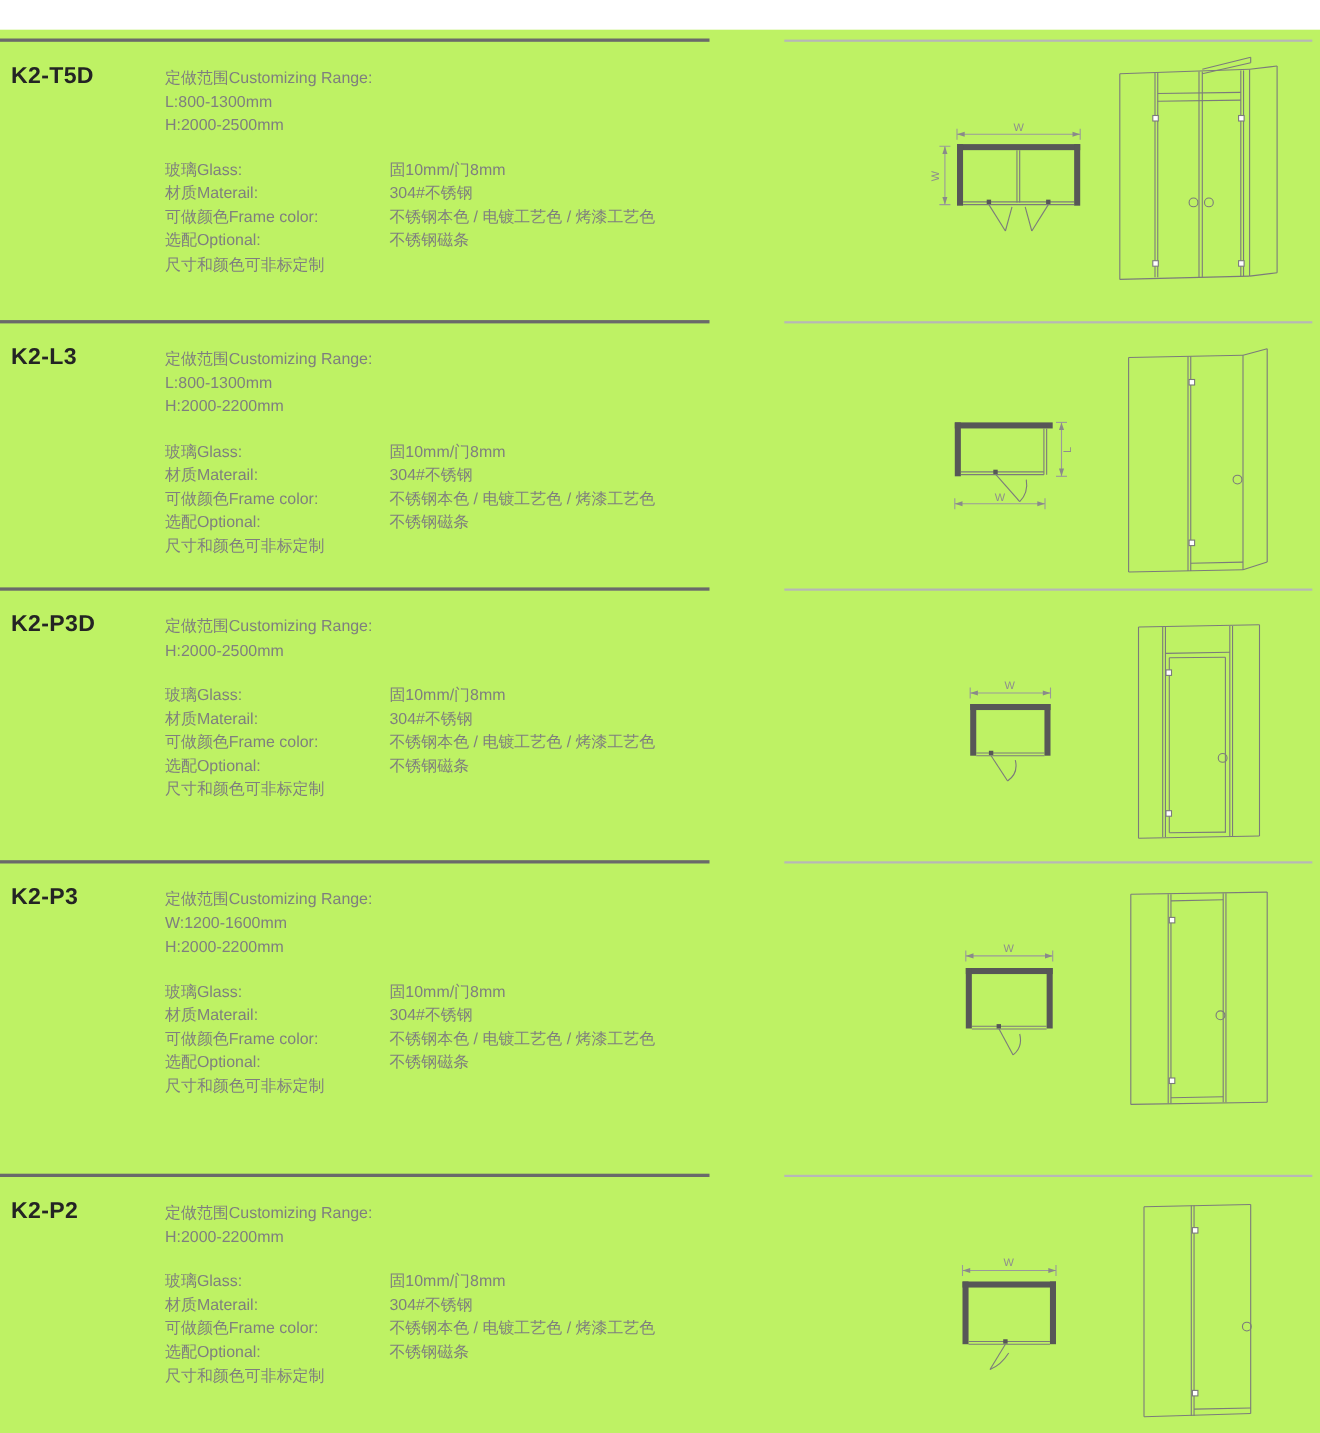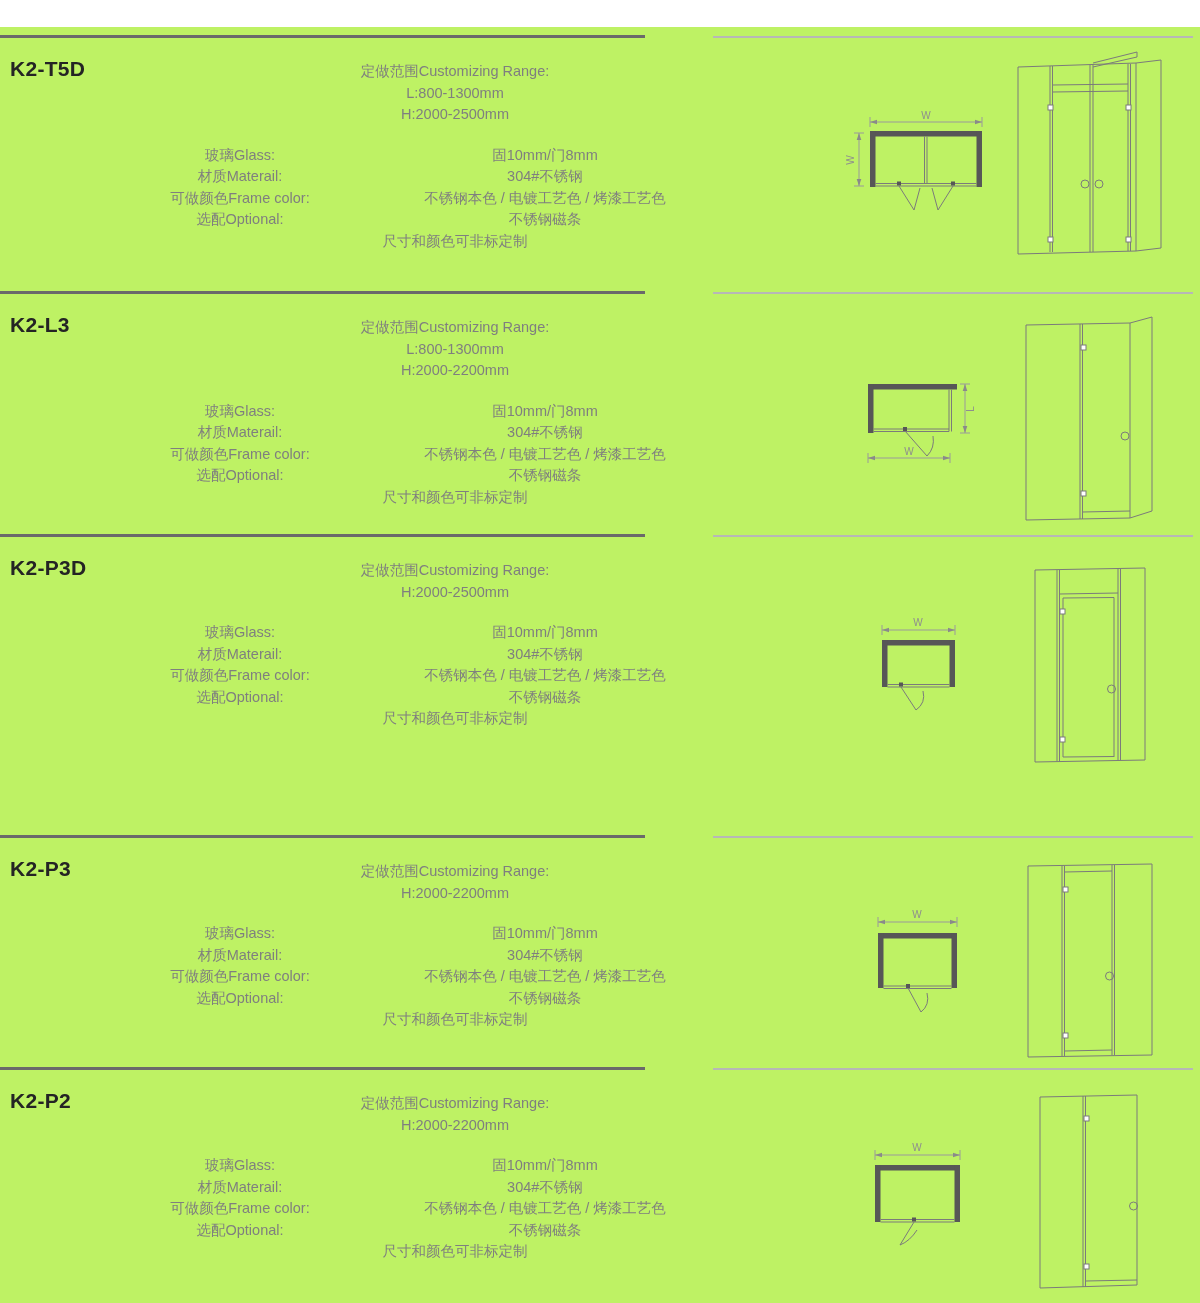--- a/index.html
+++ b/index.html
@@ -4,23 +4,23 @@
 <style>
   html,body{margin:0;padding:0;background:#fff;}
   .page{position:relative;width:1200px;height:1303px;background:#bef264;overflow:hidden;
         font-family:"Liberation Sans","DejaVu Sans",sans-serif;margin-top:27px;}
   .product{position:absolute;left:0;width:1200px;}
   .rule-d{position:absolute;left:0;top:0;width:645px;height:3px;background:#6a6a6a;}
   .rule-l{position:absolute;left:713px;top:1px;width:480px;height:2px;background:#b7b7b7;}
   .model{position:absolute;left:10px;top:22px;margin:0;font-size:21px;font-weight:bold;
          color:#242424;letter-spacing:.3px;}
   .specs{position:absolute;left:150px;top:26px;width:610px;font-size:14.5px;
-         line-height:21.5px;color:#7f7f7f;text-align:center;}
+         line-height:21.5px;color:#7f7f7f;}
   .gap{height:19px;}
-  .srow{display:flex;}
+  .srow{display:flex;gap:24px;}
   .slabel{width:180px;flex:0 0 180px;}
   .sval{flex:1;}
   svg{position:absolute;overflow:visible;}
   .ln{stroke:#7b7b7b;stroke-width:1;fill:none;}
   .thk{fill:#575757;stroke:none;}
   .dim{stroke:#9a9a9a;stroke-width:1;fill:none;}
   .arr{fill:#8a8a8a;stroke:none;}
   .dimlbl{fill:#8e8e8e;font-size:10px;font-family:"Liberation Sans","DejaVu Sans",sans-serif;}
   .hinge{fill:#fff;stroke:#7b7b7b;stroke-width:1;}
 </style>
@@ -249,26 +249,27 @@
         <line class="ln" x1="33" y1="38" x2="33" y2="197"></line>
         <line class="ln" x1="84" y1="37.5" x2="84" y2="197"></line>
         <line class="ln" x1="33" y1="197" x2="84" y2="196.5"></line>
       </g>
       <rect class="hinge" x="30" y="49" width="5" height="5"></rect>
       <rect class="hinge" x="30" y="177" width="5" height="5"></rect>
       <circle class="ln" cx="81.5" cy="129" r="4"></circle>
     </svg>
   </section>
 
-  <section class="product" style="top:808px;height:259px;text-decoration:underline;">
+  <section class="product" style="top:755px;height:259px;text-decoration:underline;">
     <div class="rule-d"></div>
     <div class="rule-l"></div>
     <h2 class="model">K2-P3</h2>
     <div class="specs">
       <div>定做范围Customizing Range:</div>
+      <div>W:1200-1600mm</div>
       <div>H:2000-2200mm</div>
       <div class="gap"></div>
       <div class="srow">
         <span class="slabel">玻璃Glass:</span>
         <span class="sval">固10mm/门8mm</span>
         </div>
       <div class="srow">
         <span class="slabel">材质Materail:</span>
         <span class="sval">304#不锈钢</span>
         </div>

